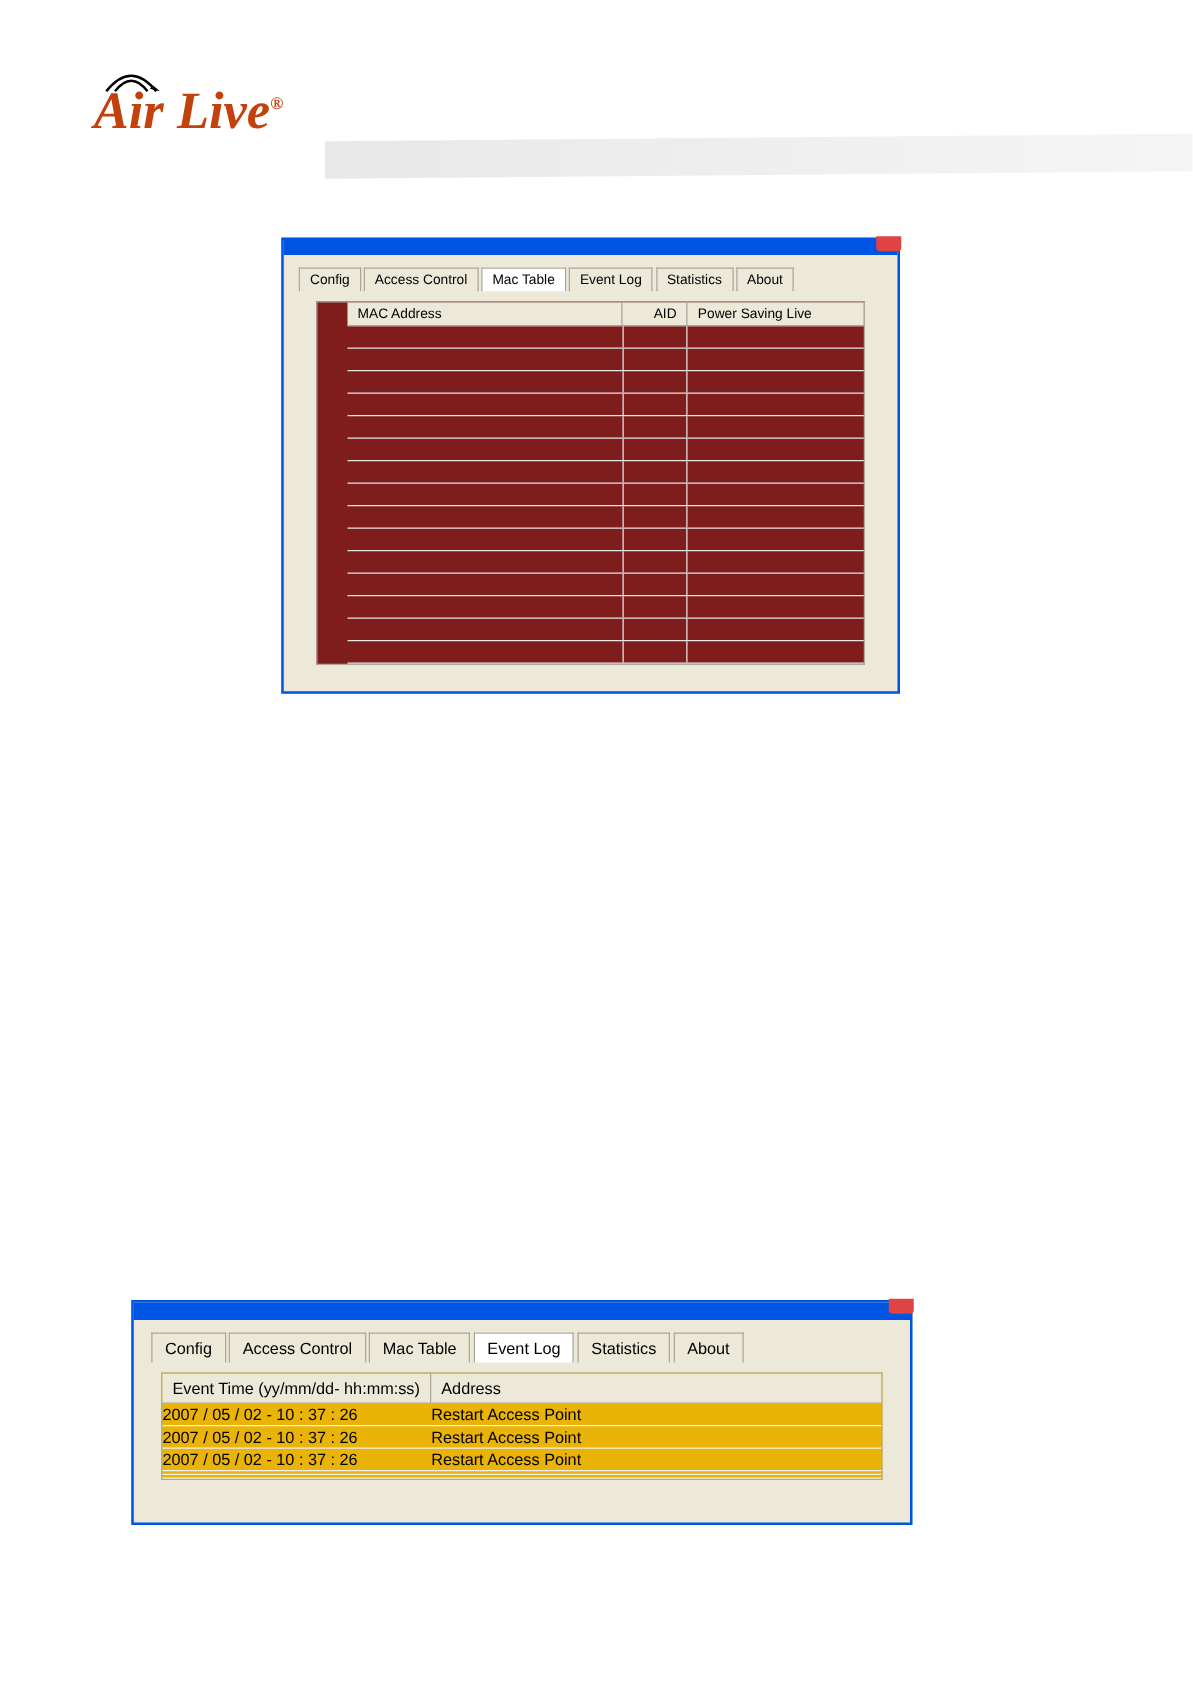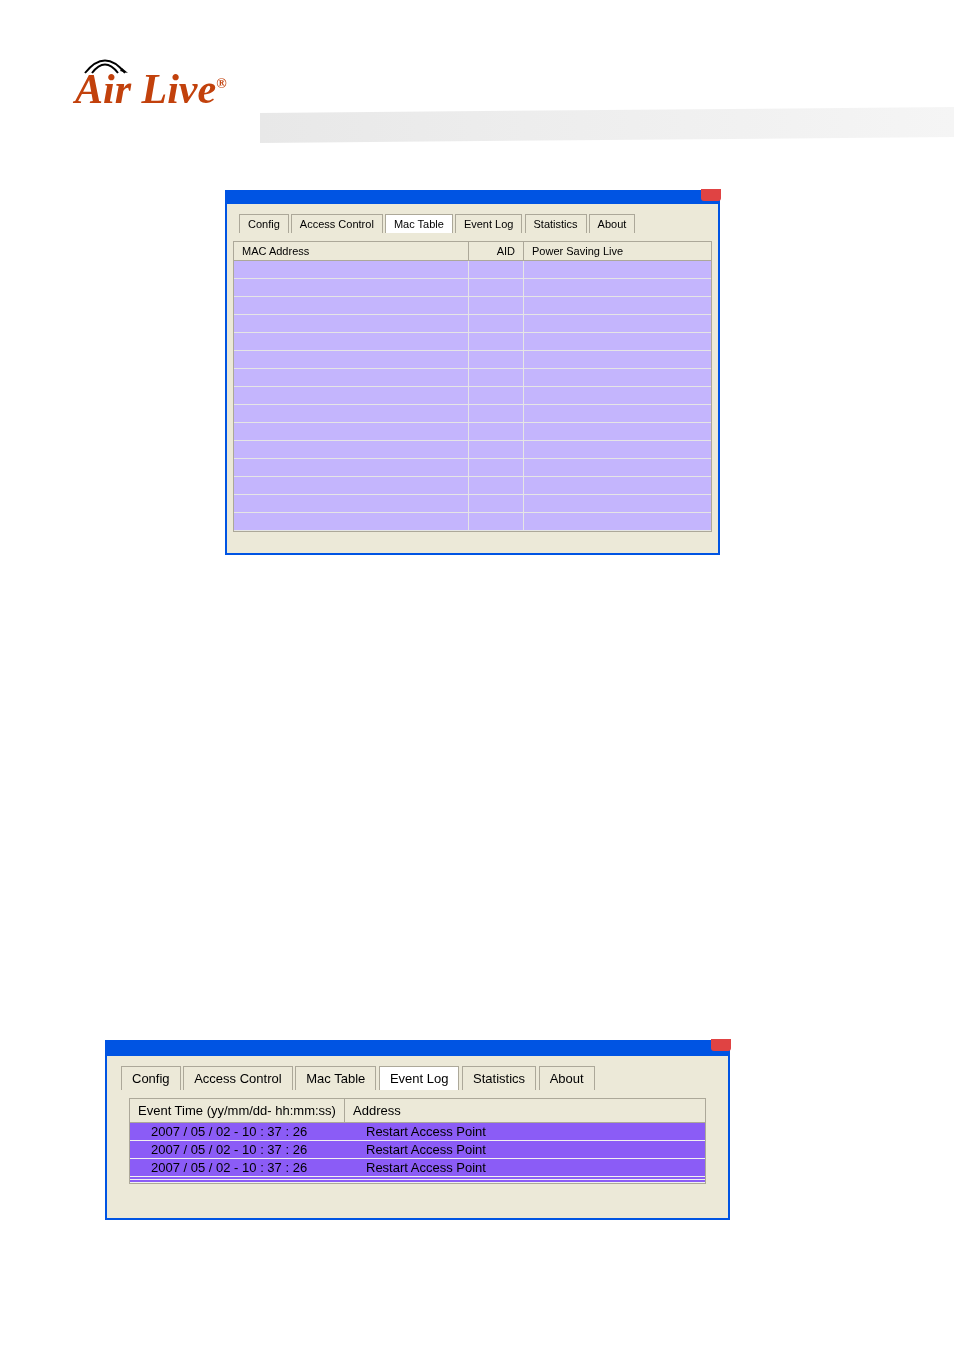--- a/index.html
+++ b/index.html
@@ -70,23 +70,24 @@
       background: #ece9d8;
       margin-right: -1px;
       cursor: pointer;
     }
     .tab-item.active {
       background: #fff;
       position: relative;
       z-index: 1;
     }
     .table1 {
-      margin: 8px 6px;
+      margin: 8px 26px;
       border: 1px solid #aca899;
-      background: #c4b5fd;
+      background: #7f1d1d;
+      padding-left: 24px;
     }
     .table1-header {
       display: flex;
       background: #ece9d8;
       border-bottom: 1px solid #aca899;
       font-size: 11px;
     }
     .table1-header .col {
       padding: 3px 8px;
       border-right: 1px solid #aca899;
@@ -130,41 +131,41 @@
       cursor: pointer;
     }
     .tab-item2.active {
       background: #fff;
       position: relative;
       z-index: 1;
     }
     .table2 {
       margin: 8px 22px;
       border: 1px solid #aca899;
-      background: #8b5cf6;
+      background: #eab308;
     }
     .table2-header {
       display: flex;
       background: #ece9d8;
       border-bottom: 1px solid #aca899;
       font-size: 13px;
     }
     .table2-header .col2 {
       padding: 4px 8px;
       border-right: 1px solid #aca899;
     }
     .col-time { width: 215px; }
     .col-msg { flex: 1; border-right: none !important; }
     .table2-row {
       display: flex;
       font-size: 13px;
       border-bottom: 1px solid #f0f0f0;
     }
     .table2-row .col2 {
-      padding: 1px 21px;
+      padding: 1px 0;
     }
     .close-btn {
       position: absolute;
       top: -3px;
       right: -3px;
       width: 20px;
       height: 12px;
       background: #e04343;
       border-radius: 0 0 3px 3px;
     }

